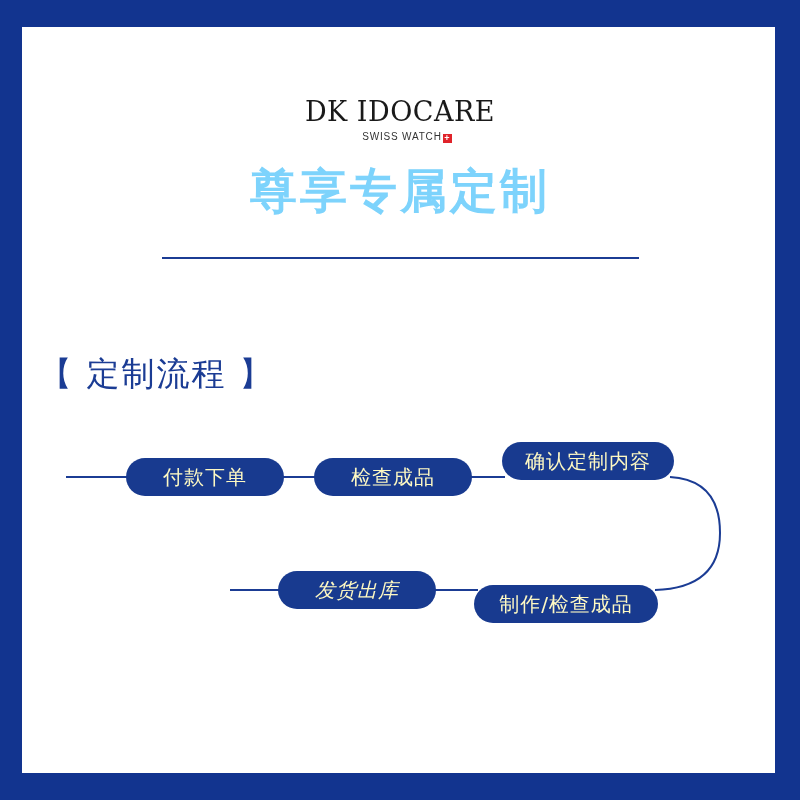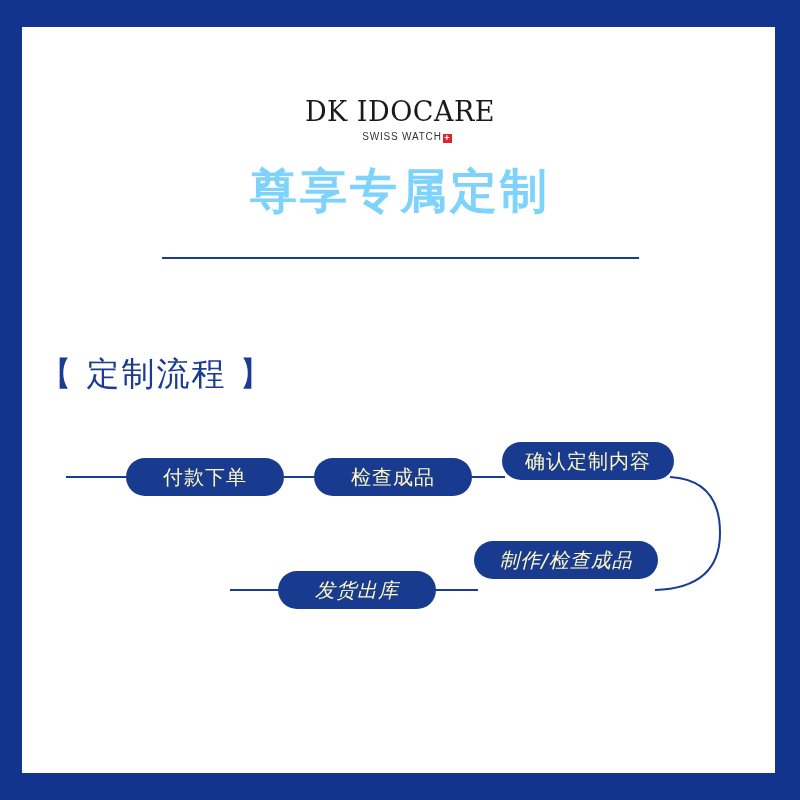--- a/index.html
+++ b/index.html
@@ -33,14 +33,14 @@
   <line x1="280" y1="477" x2="320" y2="477" stroke="#1b3c94" stroke-width="2"></line>
   <line x1="470" y1="477" x2="505" y2="477" stroke="#1b3c94" stroke-width="2"></line>
   <path d="M 670 477 Q 720 480 720 533 Q 720 588 655 590" fill="none" stroke="#1b3c94" stroke-width="2"></path>
   <line x1="430" y1="590" x2="478" y2="590" stroke="#1b3c94" stroke-width="2"></line>
   <line x1="230" y1="590" x2="282" y2="590" stroke="#1b3c94" stroke-width="2"></line>
 </svg>
 
 <div class="pill" style="left:126px; top:458px; width:158px;">付款下单</div>
 <div class="pill" style="left:314px; top:458px; width:158px;">检查成品</div>
 <div class="pill" style="left:502px; top:442px; width:172px;">确认定制内容</div>
-<div class="pill" style="left:474px; top:541px; width:184px;font-style:italic;">制作/检查成品</div>
+<div class="pill" style="left:474px; top:585px; width:184px;">制作/检查成品</div>
 <div class="pill" style="left:278px; top:571px; width:158px;font-style:italic;">发货出库</div>
 
 </body></html>

